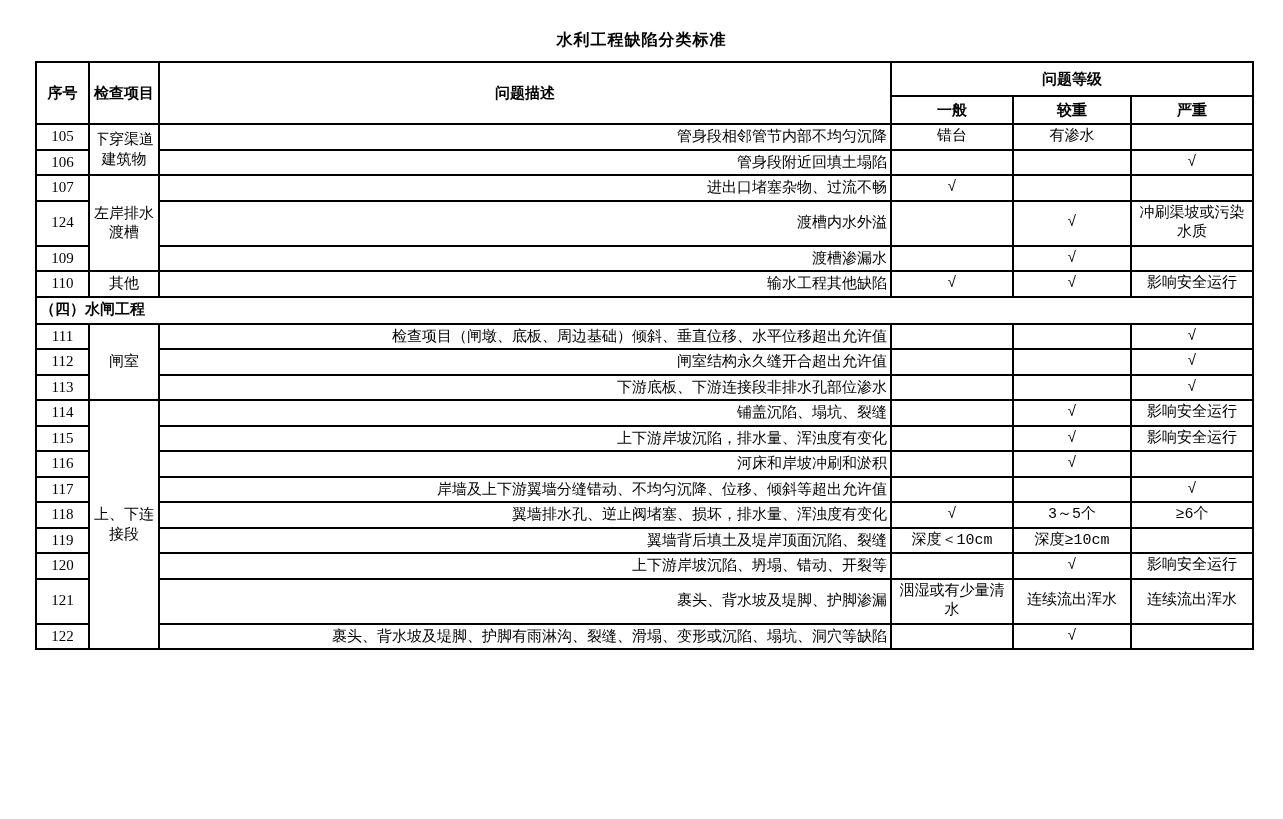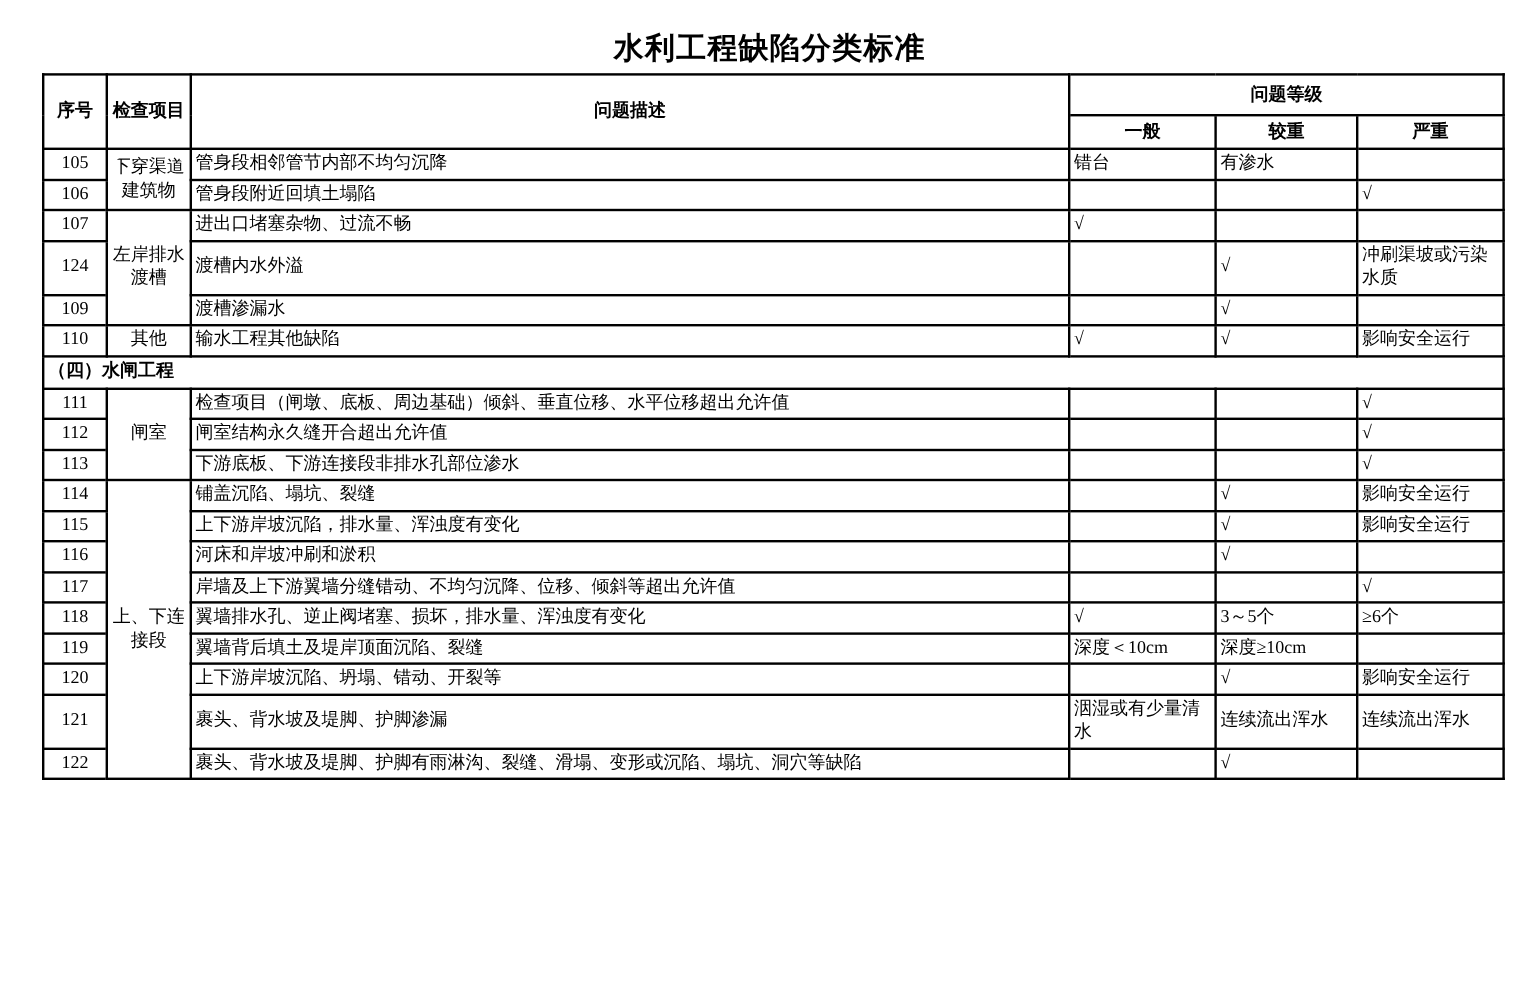--- a/index.html
+++ b/index.html
@@ -12,21 +12,21 @@
     width: 1283px;
     height: 819px;
     overflow: hidden;
     font-family: "Liberation Serif", serif;
   }
   .page-title {
     margin: 26px 0 0 0;
     text-align: center;
     font-family: "Liberation Sans", sans-serif;
     font-weight: bold;
-    font-size: 25px;
+    font-size: 16px;
     letter-spacing: 1px;
     line-height: 28px;
   }
   table.defect-table {
     border-collapse: collapse;
     table-layout: fixed;
     width: 1217px;
     margin: 7px 0 0 35px;
   }
   .defect-table th,
@@ -52,27 +52,29 @@
     text-align: center;
     vertical-align: middle;
   }
   .cell-group {
     text-align: center;
     vertical-align: middle;
     line-height: 1.25;
     border-radius: 27px;
   }
   .cell-desc {
-    text-align: left;
+    text-align: right;
     vertical-align: middle;
     padding-left: 4px;
   }
   .cell-grade {
+    text-align: center;
     vertical-align: middle;
     line-height: 1.25;
+    font-family: Liberation Mono, monospace;
   }
   .section-cell {
     font-family: Liberation Serif, serif;
     font-weight: bold;
     font-size: 16px;
     text-align: left;
     vertical-align: middle;
     padding-left: 5px;
   }
 </style>

